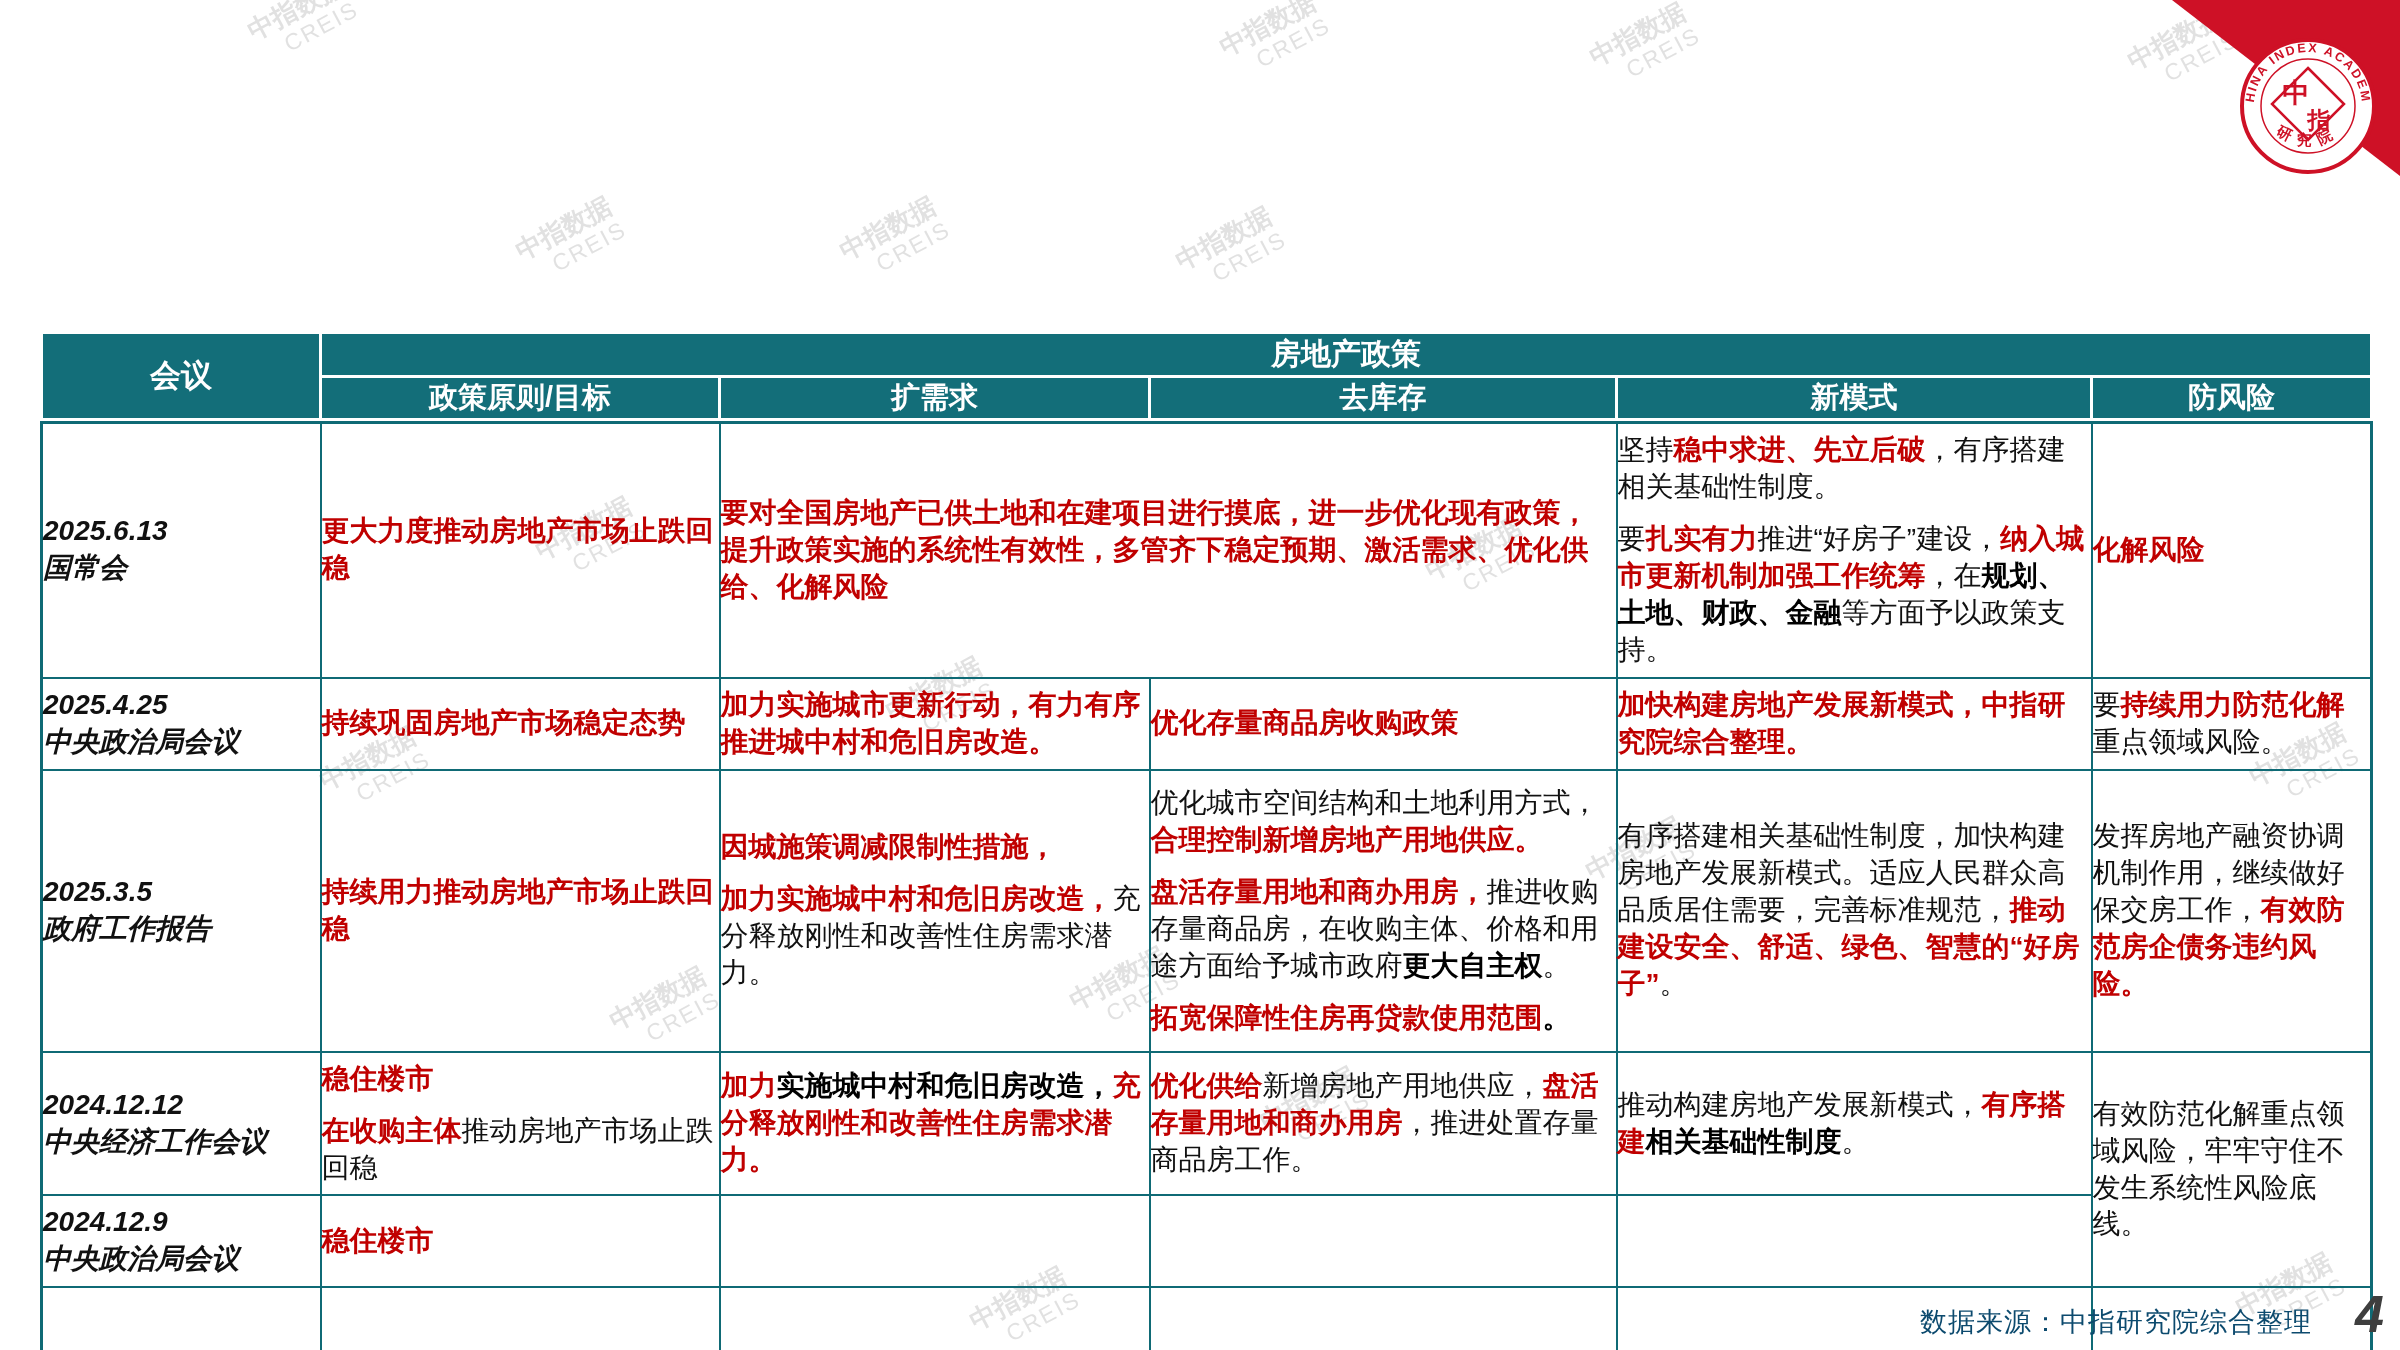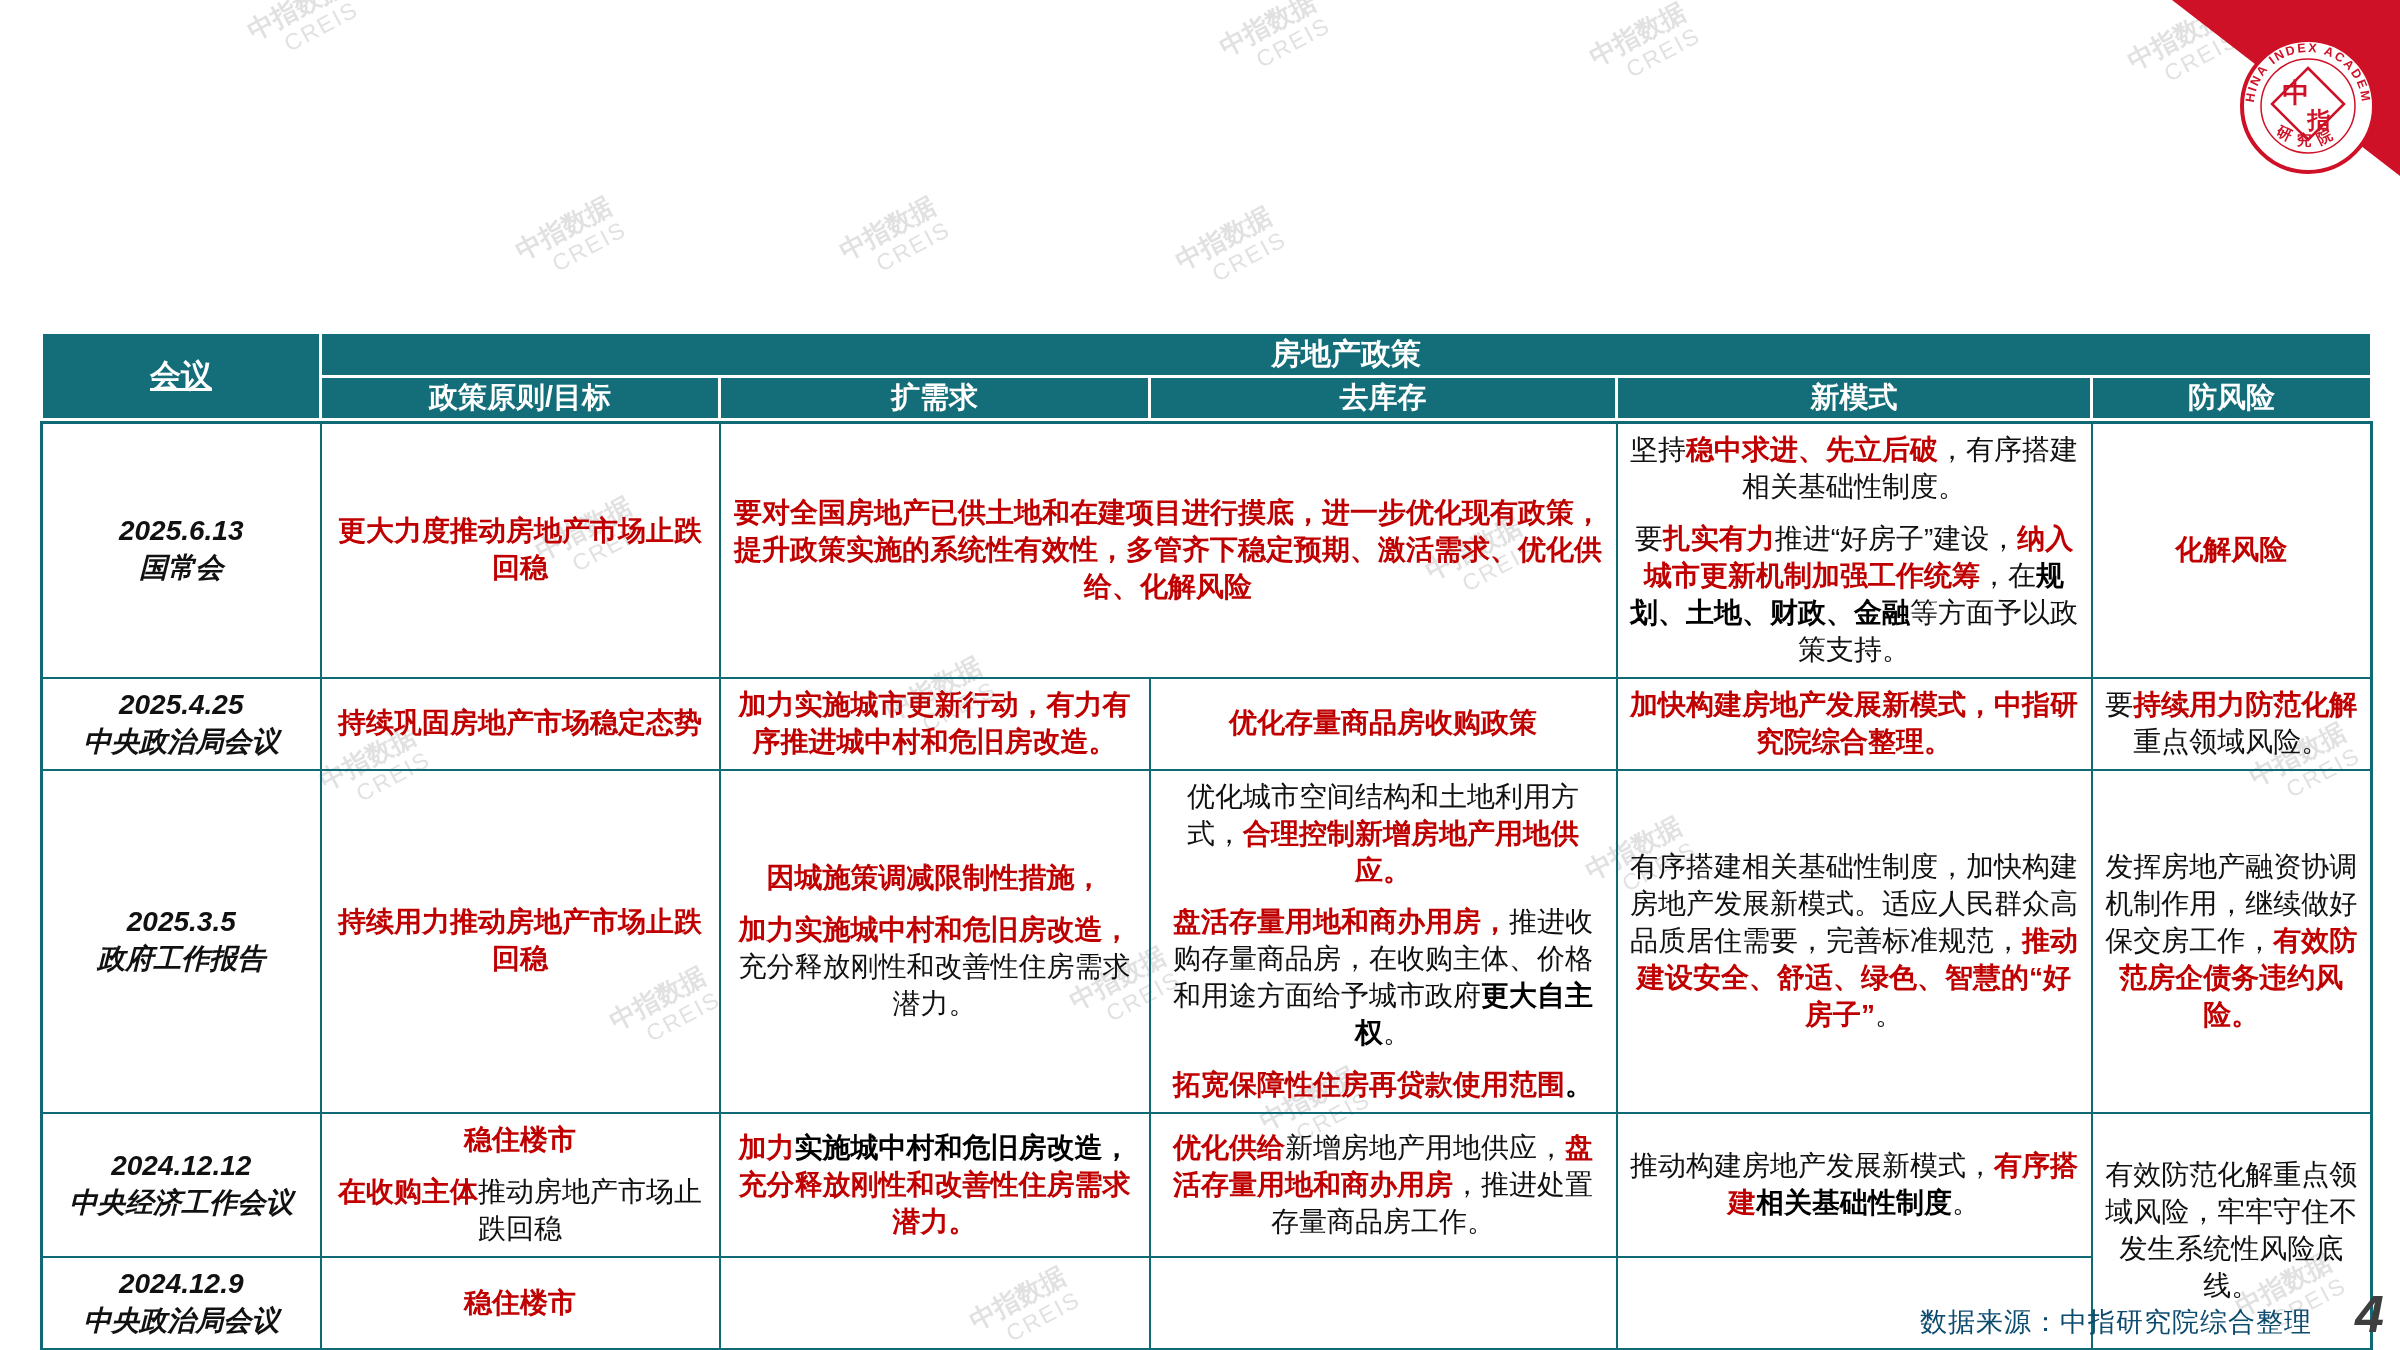--- a/index.html
+++ b/index.html
@@ -25,24 +25,24 @@
   .ribbon{position:absolute;left:2172px;top:0;width:228px;height:176px;
     background:var(--logo-red);clip-path:polygon(0 0,100% 0,100% 100%);}
   .seal{position:absolute;left:2238px;top:36px;width:140px;height:140px;}
   
   .tablewrap{position:absolute;left:40px;top:331px;width:2330px;}
   table{border-collapse:collapse;table-layout:fixed;width:2330px;}
   table.hdr th{background:var(--teal);color:#fff;border:3px solid #fff;
     font-weight:bold;text-align:center;vertical-align:middle;padding:0;}
   th.group{font-size:30px;height:36px;}
   th.sub{font-size:29px;height:34px;margin-left:28px;}
-  th.corner{font-size:31px;text-decoration:underline;}
+  th.corner{font-size:31px;}
   table.body{border:3px solid var(--border);border-bottom-width:5px;}
   table.body td{border:2px solid var(--border);vertical-align:middle;
-    padding:8px 12px;font-size:28px;line-height:1.32;color:#111;text-align:center;}
+    padding:8px 0;font-size:28px;line-height:1.32;color:#111;text-align:left;}
   td.meeting{font-weight:bold;font-size:30px;color:#000;line-height:1.3;padding-left:14px;font-style:italic;}
   .para + .para{margin-top:15px;}
   .seg-red{color:var(--red);font-weight:bold;}
   .seg-bold{color:#000;font-weight:bold;}
   .seg-norm{color:#111;font-weight:normal;}
   
   .src{position:absolute;right:88px;top:1304px;font-size:27px;color:#0c4a6e;letter-spacing:1px;}
   .pagenum{position:absolute;right:16px;top:1284px;font-size:52px;font-weight:bold;
     font-style:italic;color:#3E3E3E;}
 </style>

